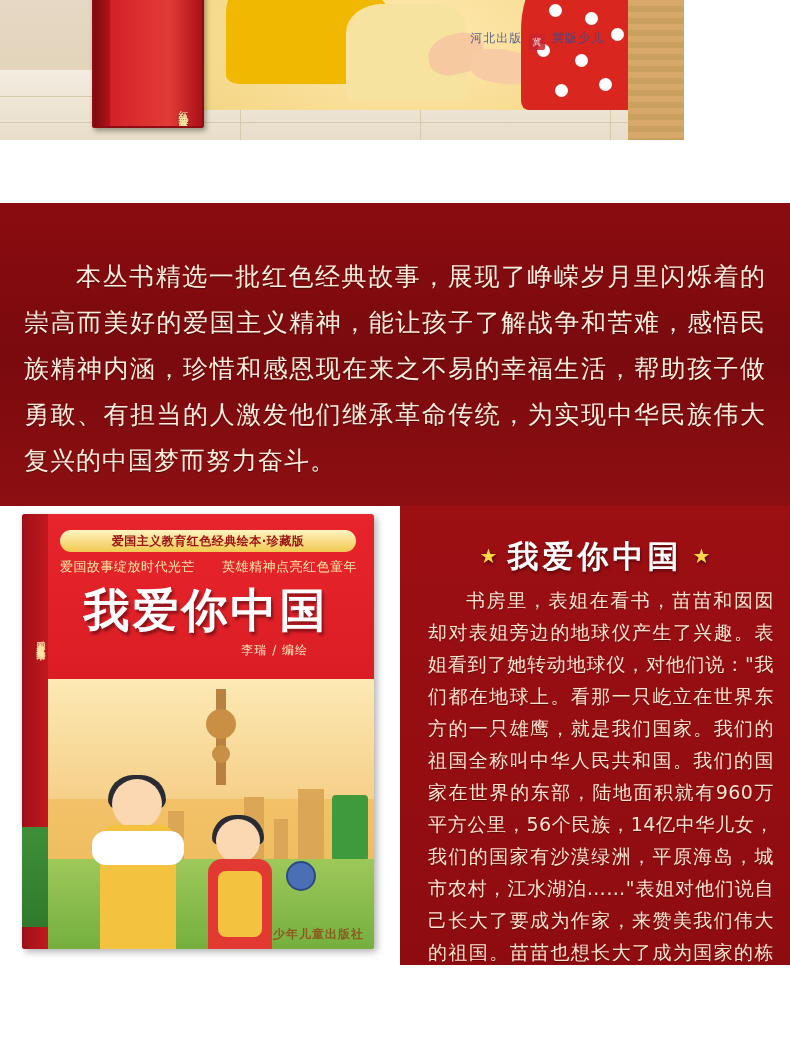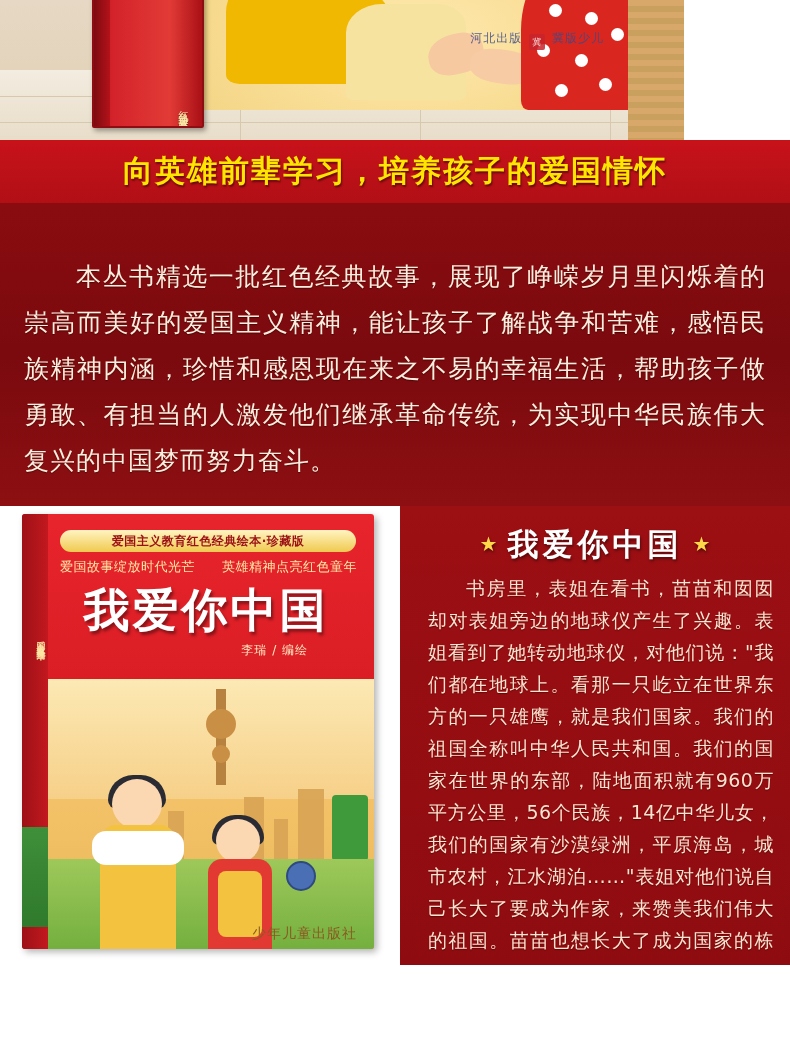--- a/index.html
+++ b/index.html
@@ -345,34 +345,35 @@
   .cover .art .globe {
     position: absolute;
     right: 58px; bottom: 58px;
     width: 26px; height: 26px;
     background: #4a6fb5;
     border-radius: 50%;
     border: 2px solid #2f4a80;
   }
   .cover .bottom-logo {
     position: absolute;
-    right: 17px; bottom: 6px;
-    font-size: 14px; color: #8a5a20;
+    right: 10px; bottom: 6px;
+    font-size: 12px; color: #8a5a20;
     letter-spacing: 1px;
+    font-weight: bold;
   }
   .cover .left-tab {
     position: absolute;
     left: 0; bottom: 22px;
     width: 26px; height: 100px;
     background: linear-gradient(180deg,#3f8f3a,#2f7a2c);
   }
 
   .middle-right {
     position: absolute;
-    left: 400px; top: 0; width: 332px; height: 459px; padding-left: 30px;
+    left: 400px; top: 12px; width: 332px; height: 459px; padding-left: 30px;
   }
   .mr-title {
     position: absolute;
     left: 0; top: 18px; width: 390px;
     text-align: center;
     color: #ffffff;
     font-size: 31px;
     font-weight: bold;
     letter-spacing: 4px;
     text-shadow: 1px 2px 3px rgba(0,0,0,.45);
@@ -471,23 +472,20 @@
     </div>
 
     <div class="book-thumb">
       <div class="spine"></div>
       <div class="txt">红色经典故事丛书</div>
     </div>
 
     <div class="right-wood"></div>
   </div>
 
-  <div class="banner">
-    <div class="banner-title">向英雄前辈学习，培养孩子的爱国情怀</div>
-  </div>
 
   <div class="intro">
     <div class="intro-inner">
       <p class="intro-text">本丛书精选一批红色经典故事，展现了峥嵘岁月里闪烁着的崇高而美好的爱国主义精神，能让孩子了解战争和苦难，感悟民族精神内涵，珍惜和感恩现在来之不易的幸福生活，帮助孩子做勇敢、有担当的人激发他们继承革命传统，为实现中华民族伟大复兴的中国梦而努力奋斗。</p>
     </div>
   </div>
 
   <div class="middle">
 
     <div class="middle-left">

